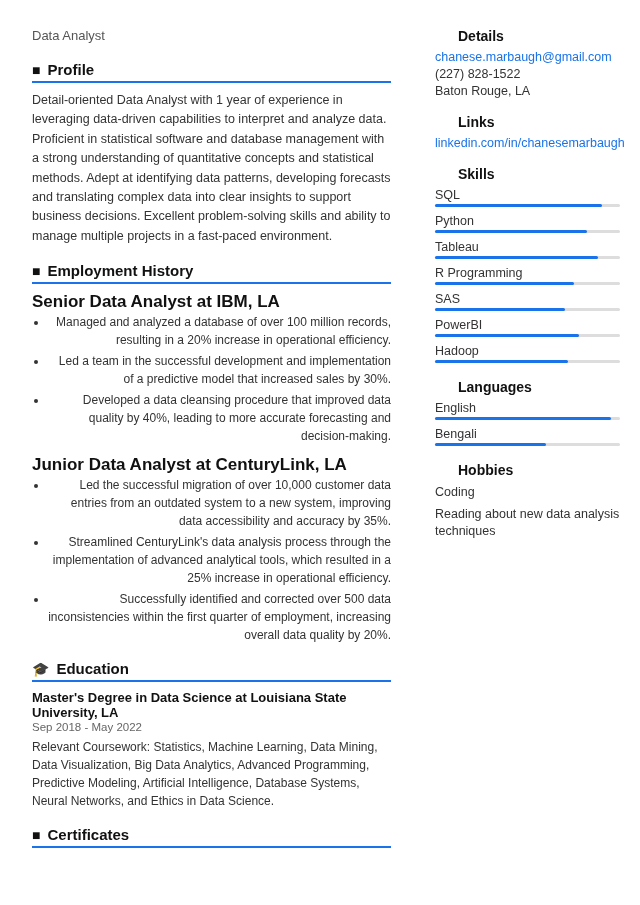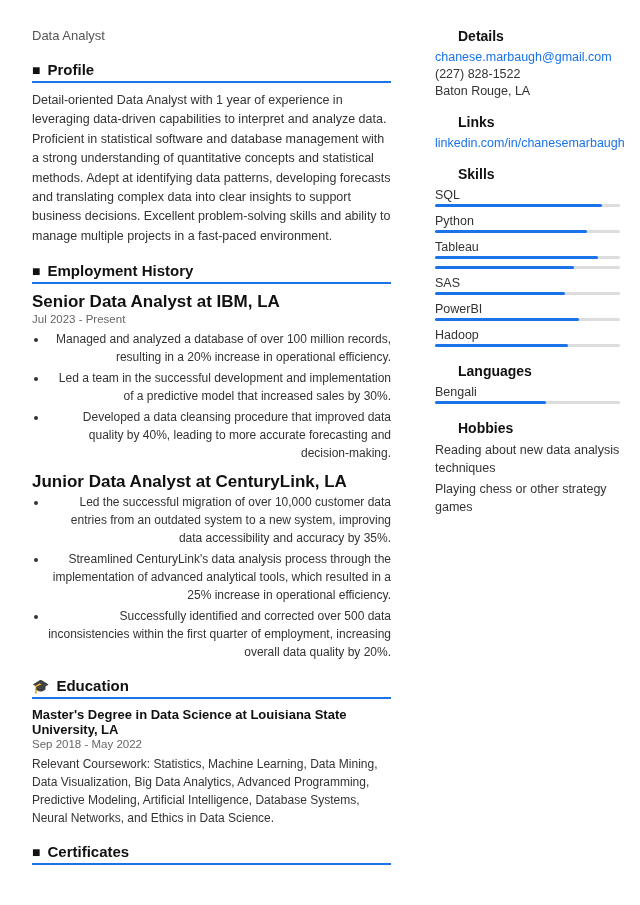--- a/index.html
+++ b/index.html
@@ -202,21 +202,20 @@
       <p class="profile-text">Detail-oriented Data Analyst with 1 year of experience in leveraging data-driven capabilities to interpret and analyze data. Proficient in statistical software and database management with a strong understanding of quantitative concepts and statistical methods. Adept at identifying data patterns, developing forecasts and translating complex data into clear insights to support business decisions. Excellent problem-solving skills and ability to manage multiple projects in a fast-paced environment.</p>
     </div>
 
     <div class="section">
       <div class="section-header">
         <span class="section-icon">■</span>
         <span class="section-header-title">Employment History</span>
       </div>
       <div>
         <div class="job-title-text">Senior Data Analyst at IBM, LA</div>
-        <div class="job-date">Jul 2023 - Present</div>
         <ul class="job-bullets">
           <li>Managed and analyzed a database of over 100 million records, resulting in a 20% increase in operational efficiency.</li>
           <li>Led a team in the successful development and implementation of a predictive model that increased sales by 30%.</li>
           <li>Developed a data cleansing procedure that improved data quality by 40%, leading to more accurate forecasting and decision-making.</li>
         </ul>
       </div>
       <div>
         <div class="job-title-text">Junior Data Analyst at CenturyLink, LA</div>
         <ul class="job-bullets">
           <li>Led the successful migration of over 10,000 customer data entries from an outdated system to a new system, improving data accessibility and accuracy by 35%.</li>
@@ -276,20 +275,21 @@
             <div class="skill-bar-fill" style="width:82%"></div>
           </div>
       </div>
       <div class="skill-item">
         <div class="skill-name">Tableau</div>
         <div class="skill-bar-bg">
             <div class="skill-bar-fill" style="width:88%"></div>
           </div>
       </div>
       <div class="skill-item">
+        <div class="skill-name">R Programming</div>
         <div class="skill-bar-bg">
             <div class="skill-bar-fill" style="width:75%"></div>
           </div>
       </div>
       <div class="skill-item">
         <div class="skill-name">SAS</div>
         <div class="skill-bar-bg">
             <div class="skill-bar-fill" style="width:70%"></div>
           </div>
       </div>
@@ -302,27 +302,33 @@
       <div class="skill-item">
         <div class="skill-name">Hadoop</div>
         <div class="skill-bar-bg">
             <div class="skill-bar-fill" style="width:72%"></div>
           </div>
       </div>
     </div>
 
     <div class="right-section">
       <div class="right-section-title">Languages</div>
+      <div class="lang-item">
+        <div class="lang-name">English</div>
+        <div class="lang-bar-bg">
+            <div class="lang-bar-fill" style="width:95%"></div>
+          </div>
+      </div>
       <div class="lang-item">
         <div class="lang-name">Bengali</div>
         <div class="lang-bar-bg">
             <div class="lang-bar-fill" style="width:60%"></div>
           </div>
       </div>
     </div>
 
     <div class="right-section">
       <div class="right-section-title">Hobbies</div>
+      <div class="hobby-item">Coding</div>
       <div class="hobby-item">Reading about new data analysis techniques</div>
-      <div class="hobby-item">Playing chess or other strategy games</div>
     </div>
   </div>
 </div>
 
 </body></html>

